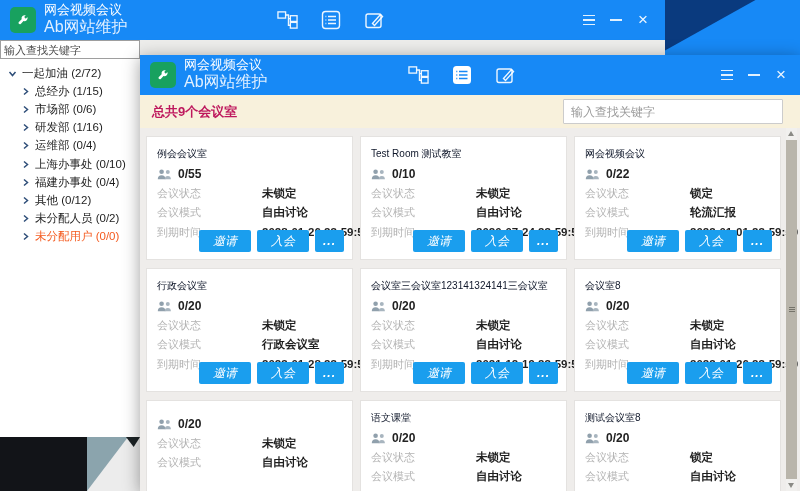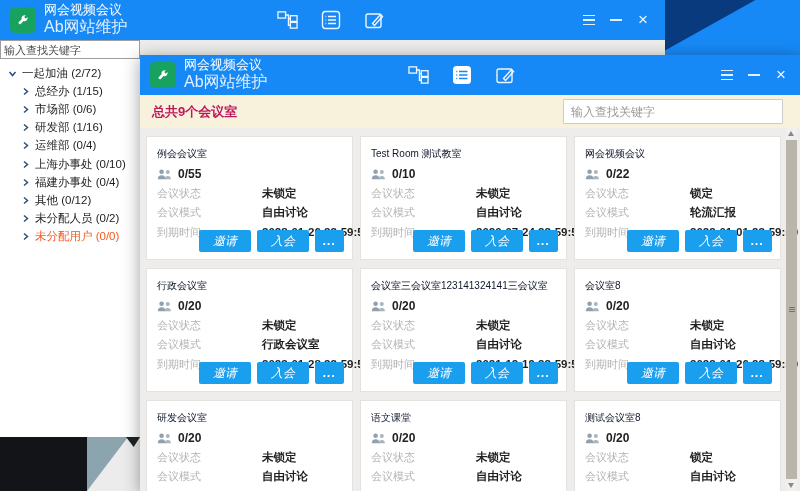--- a/index.html
+++ b/index.html
@@ -462,21 +462,20 @@
               <span class="meta-value">2022-01-26 23:59:59</span>
             </div>
             <div class="btn-row">
               <button class="btn">邀请</button>
               <button class="btn">入会</button>
               <button class="btn btn-more">...</button>
             </div>
           </div>
 
           <div class="card">
-            <div class="room-name">研发会议室</div>
             <div class="occ-row">
               <svg width="15" height="11" viewBox="0 0 15 11" fill="#90a0ac">
                 <circle cx="4.6" cy="2.7" r="2.3"></circle>
                 <path d="M0.8 10.3 Q0.8 6.3 4.6 6.3 Q8.4 6.3 8.4 10.3 Z"></path>
                 <circle cx="10.8" cy="3" r="2" fill="#a8b5bf"></circle>
                 <path d="M7.7 10.3 Q7.7 6.9 10.8 6.9 Q13.9 6.9 13.9 10.3 Z" fill="#a8b5bf"></path>
               </svg>
               <span class="occ">0/20</span>
             </div>
             <div class="meta-row">

